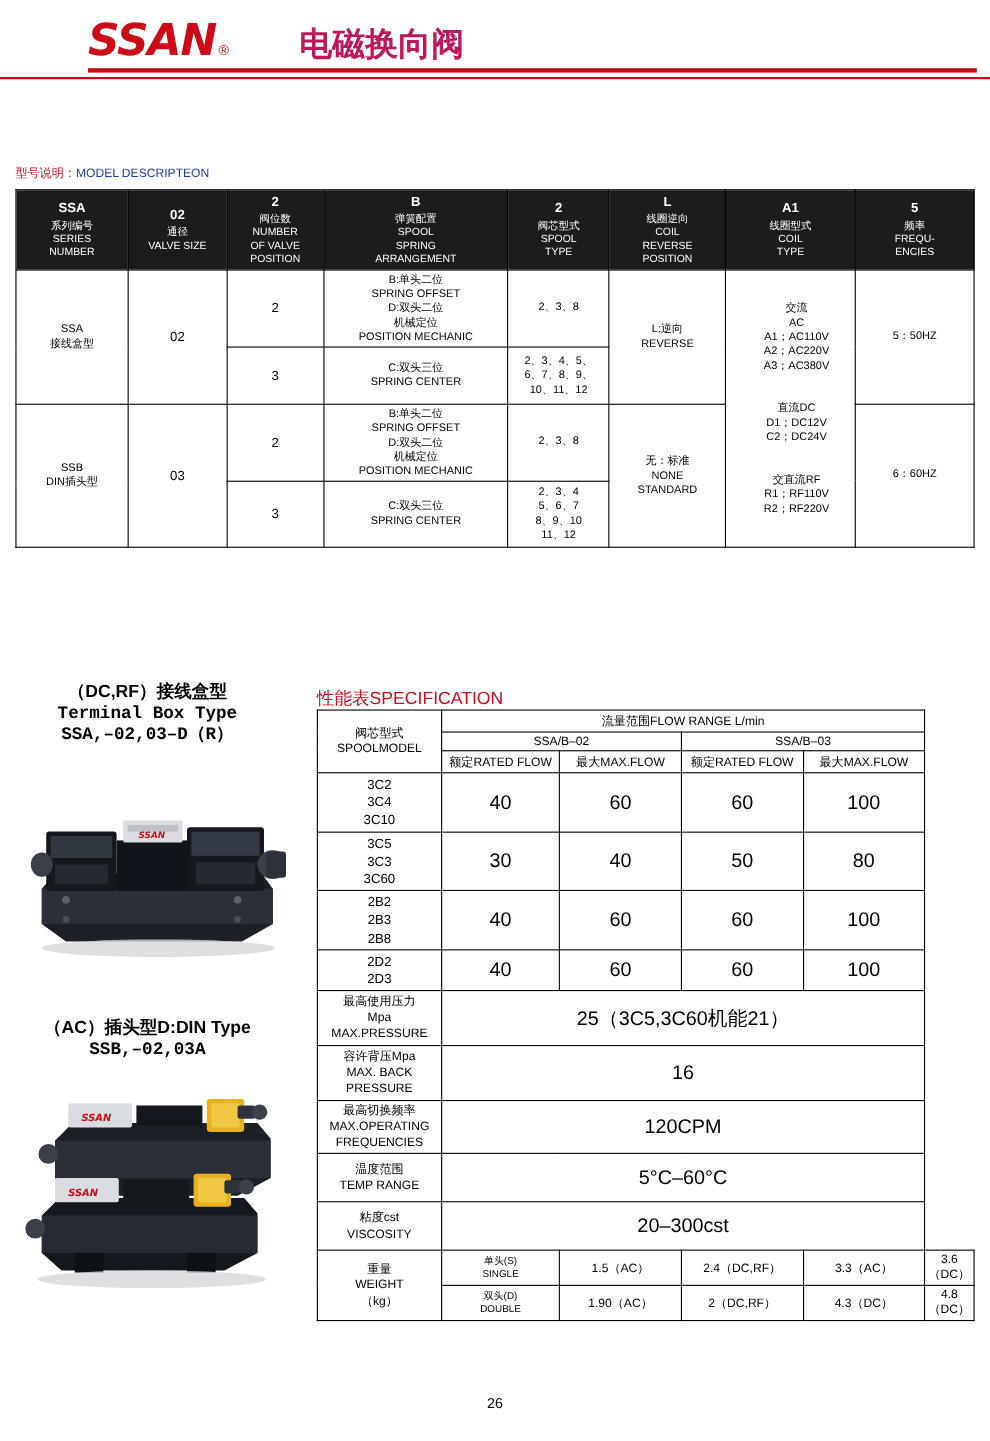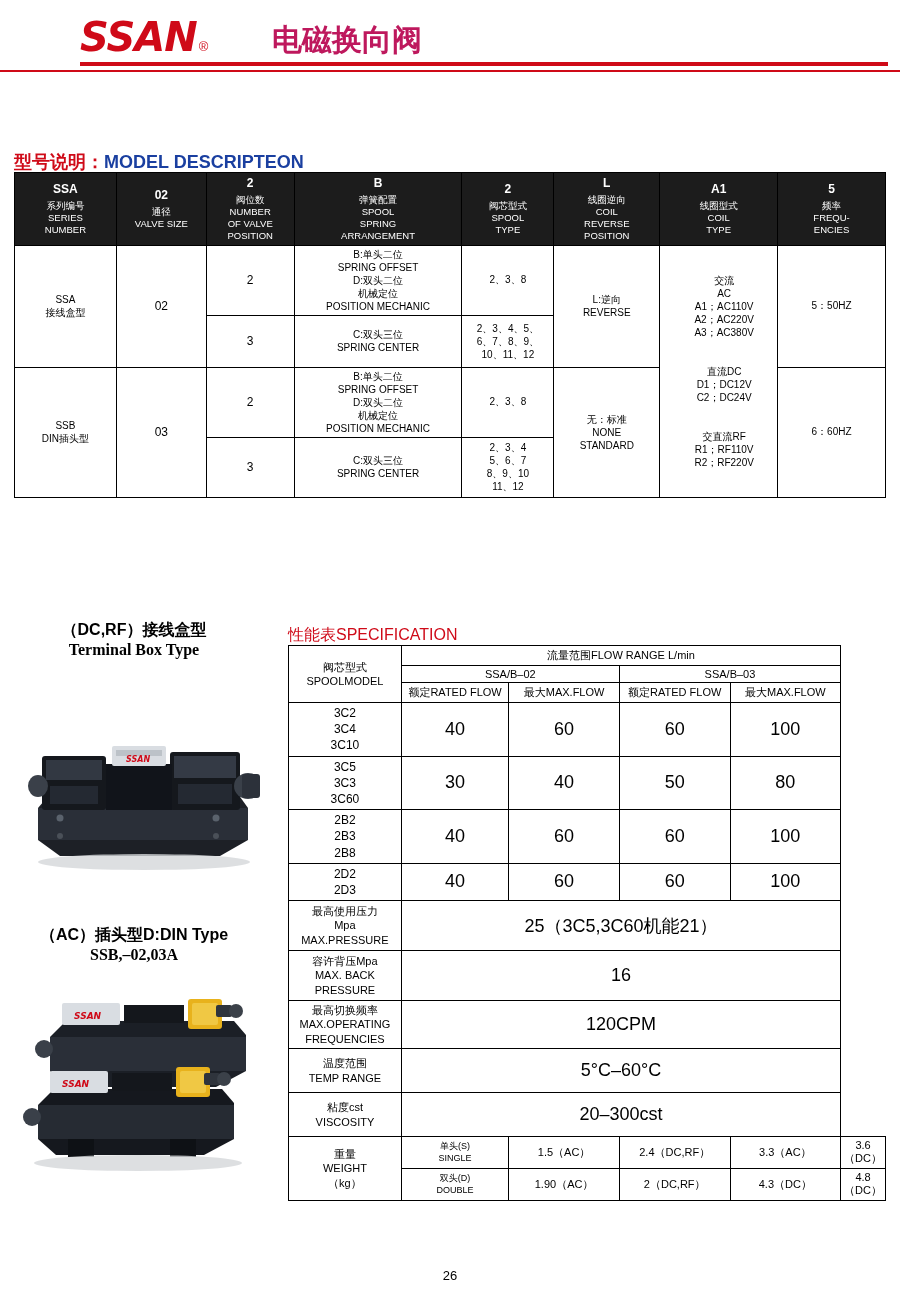--- a/index.html
+++ b/index.html
@@ -35,21 +35,21 @@
     height:4px; background:#cf0a18;
   }
   .rule-thin {
     position:absolute; left:0px; right:0px; top:70px;
     height:2px; background:#cf0a18;
   }
 
   
   .sec-title {
     position:absolute; left:14px; top:150px;
-    font-size:18px; font-weight:bold;
+    font-size:11px; font-weight:normal;
   }
   .sec-title .cn { color:#cf0a18; }
   .sec-title .en { color:#1a3fa0; }
 
   
   table { border-collapse: collapse; }
   .model-table {
     position:absolute; left:14px; top:172px; width:872px;
     font-size:10px; line-height:1.18;
   }
@@ -65,21 +65,21 @@
   .cell-left { text-align:left; padding-left:26px; }
   .big-num { font-size:12px; }
 
   
   .prod1-cap, .prod2-cap {
     position:absolute; left:0; width:268px; text-align:center;
     font-size:16px; font-weight:bold; line-height:1.22;
   }
   .prod1-cap { top:620px; }
   .prod2-cap { top:925px; }
-  .cap-en { font-family:Liberation Serif, serif; }
+  .cap-en { font-family:Liberation Mono, monospace; }
 
   .photo {
     position:absolute; left:20px; width:240px;
     background:#ffffff;
   }
   .photo svg { display:block; }
 
   
   .spec-title {
     position:absolute; left:288px; top:625px;
@@ -239,20 +239,21 @@
 5、6、7
 8、9、10
 11、12</td>
     </tr>
   </tbody>
 </table>
 
 <div class="prod1-cap">
   <div>（DC,RF）接线盒型</div>
   <div class="cap-en">Terminal  Box Type</div>
+  <div class="cap-en">SSA,–02,03–D（R）</div>
 </div>
 
 <div class="photo" style="top:690px; height:190px;">
   <svg width="240" height="190" viewBox="0 0 240 190">
     <rect x="0" y="0" width="240" height="190" fill="#ffffff"></rect>
 
     <path d="M18 118 L30 104 L218 104 L228 118 L228 150 L200 166 L40 166 L18 150 Z" fill="#1d2026"></path>
     <path d="M18 118 L228 118 L228 150 L18 150 Z" fill="#2a2f38"></path>
 
     <rect x="22" y="66" width="64" height="54" rx="3" fill="#15181d"></rect>

